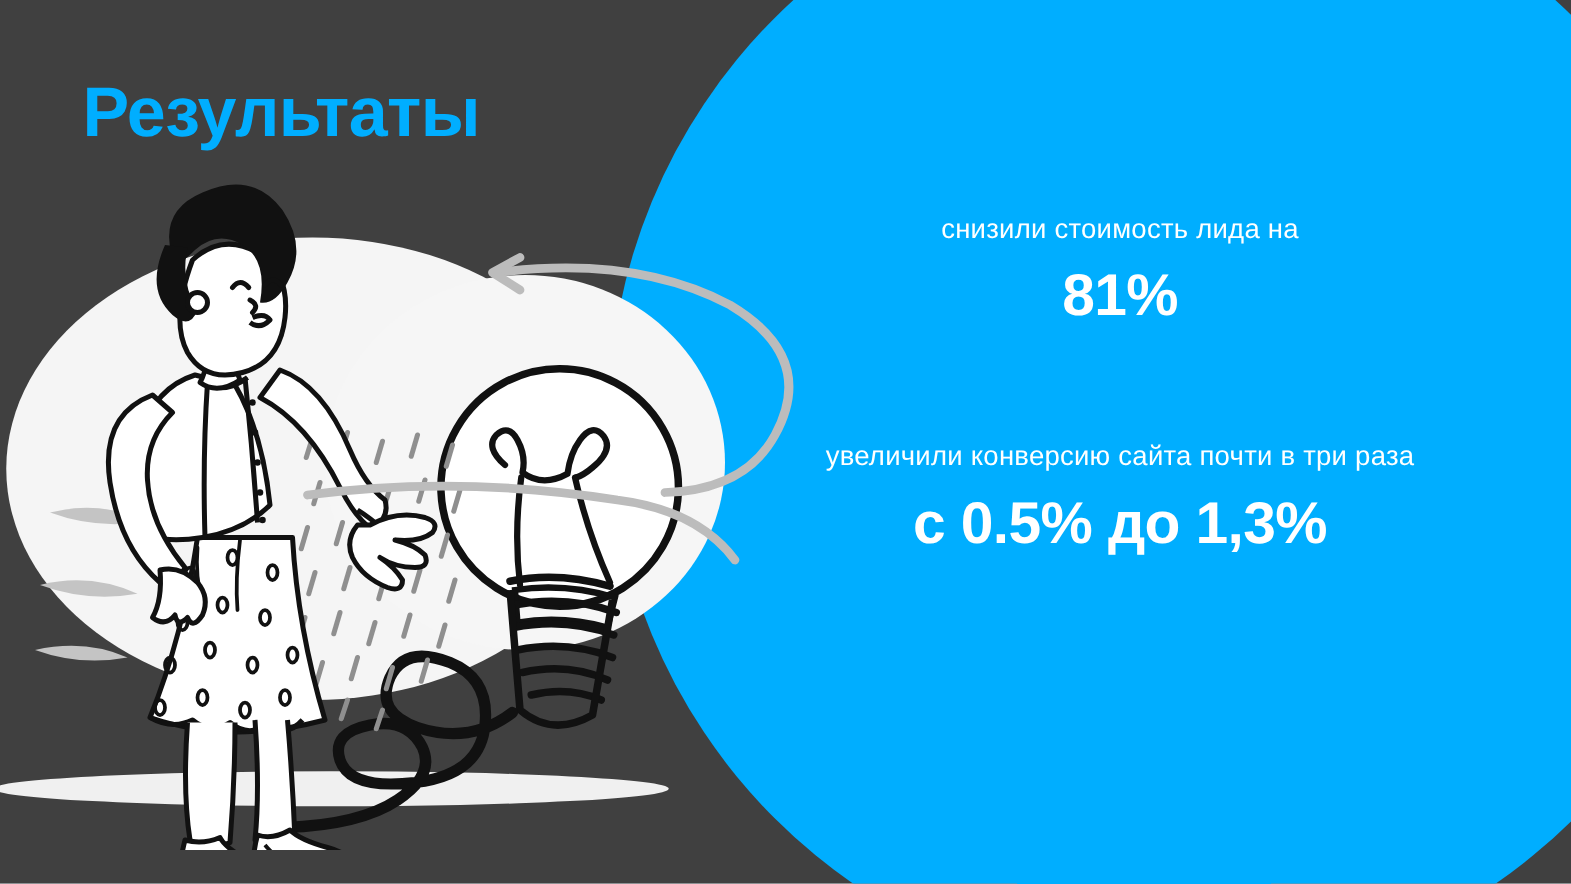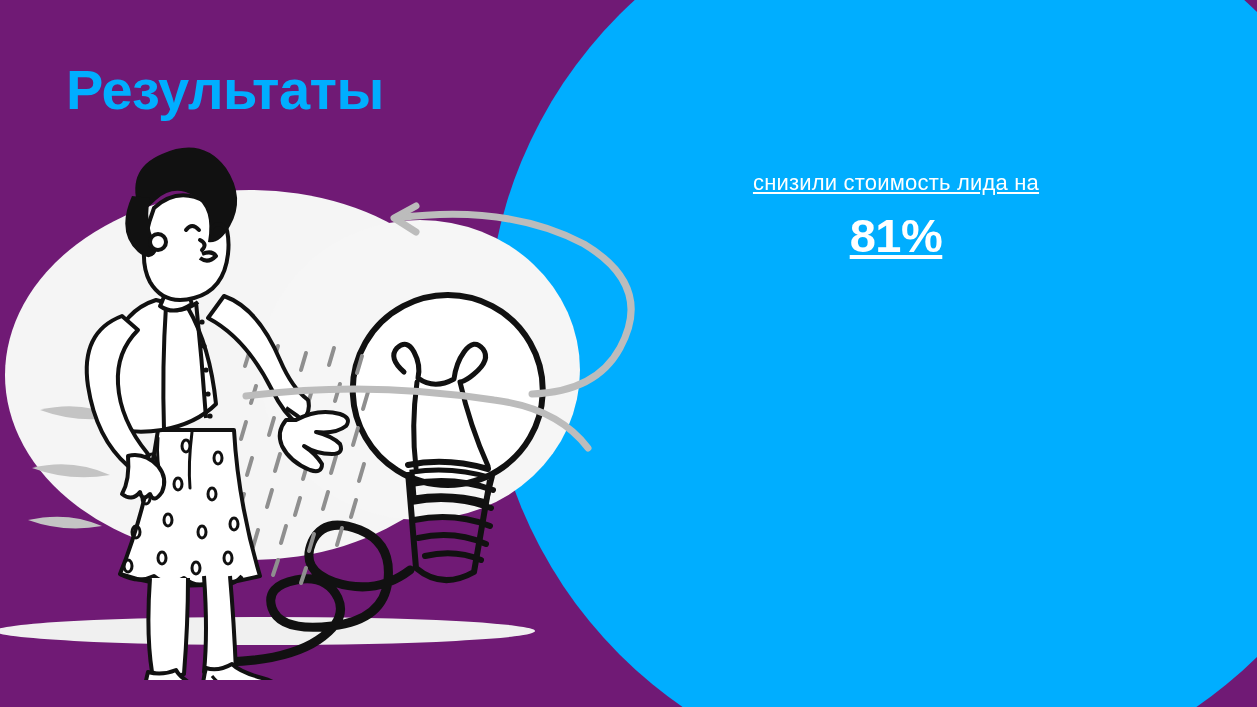--- a/index.html
+++ b/index.html
@@ -7,21 +7,21 @@
     padding: 0;
     background: #ffffff;
   }
   body {
     font-family: "Liberation Sans", sans-serif;
   }
   .slide {
     position: relative;
     width: 1257px;
     height: 707px;
-    background: #701a75;
+    background: #404040;
     overflow: hidden;
   }
 
   
   .blue-circle {
     position: absolute;
     left: 487px;
     top: -118px;
     width: 905px;
     height: 905px;
@@ -49,21 +49,21 @@
     top: 0;
     width: 672px;
     height: 707px;
   }
   .stat-block {
     position: absolute;
     width: 100%;
     text-align: center;
     color: #ffffff;
   }
-  .stat-block.first { top: 168px; text-decoration: underline; }
+  .stat-block.first { top: 168px; }
   .stat-block.second { top: 350px; }
   .stat-caption {
     font-size: 22px;
     font-weight: normal;
     line-height: 1.35;
     letter-spacing: 0.2px;
     color: #ffffff;
   }
   .stat-value {
     margin-top: 12px;
@@ -272,16 +272,20 @@
 
   <div class="page-title">Результаты</div>
 
   <div class="stats">
 
     <div class="stat-block first">
       <div class="stat-caption">снизили стоимость лида на</div>
       <div class="stat-value">81%</div>
     </div>
 
+    <div class="stat-block second">
+      <div class="stat-caption">увеличили конверсию сайта почти в три раза</div>
+      <div class="stat-value">с 0.5% до 1,3%</div>
+    </div>
 
   </div>
 
 </div>
 
 </body></html>

